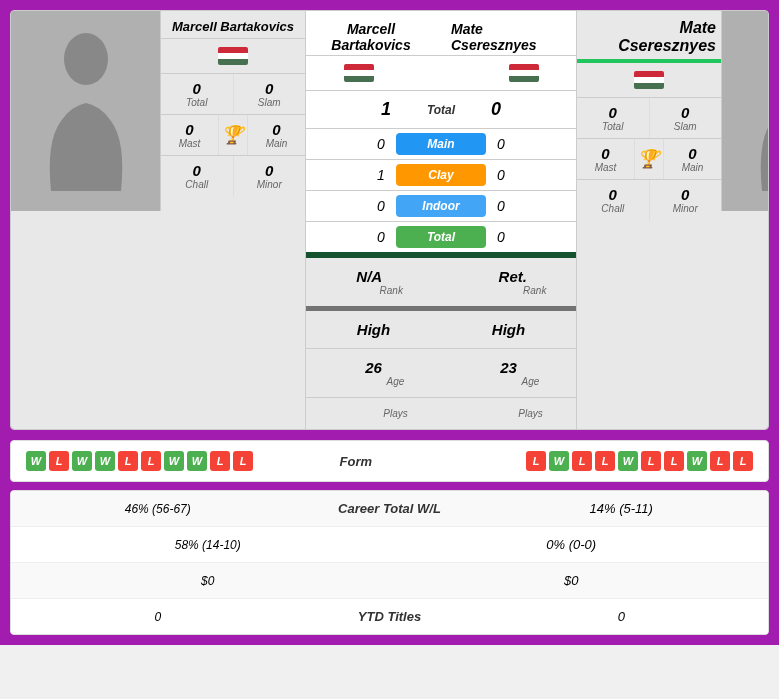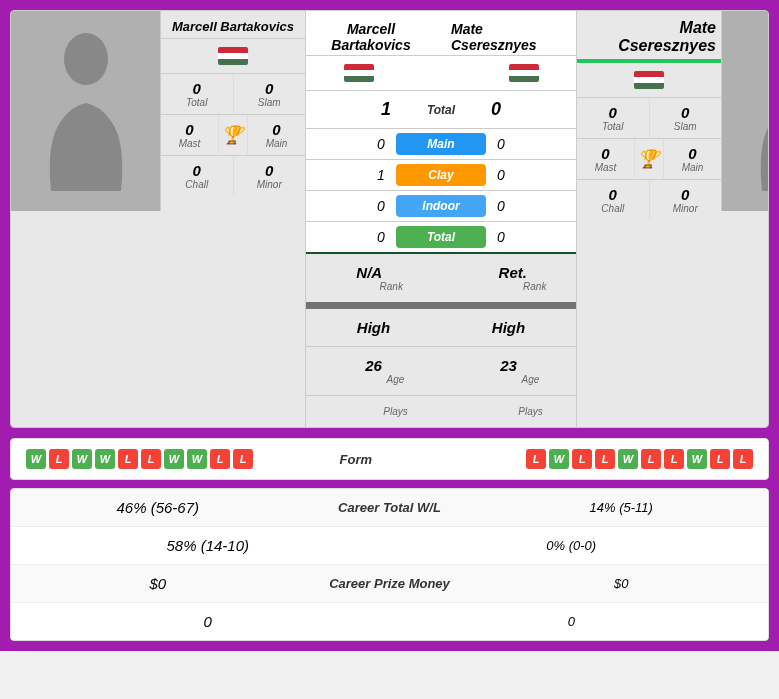--- a/index.html
+++ b/index.html
@@ -153,21 +153,21 @@
       padding: 10px 15px;
     }
 
     .stats-row:last-child { border-bottom: none; }
     .stats-row:nth-child(odd) { background: #f9f9f9; }
     .stats-row:nth-child(even) { background: #fff; }
 
     .stats-left-val {
       flex: 1;
       text-align: center;
-      font-size: 15px;
+      font-size: 12px;
     }
 
     .stats-center-label {
       width: 200px;
       text-align: center;
       font-size: 13px;
       font-weight: bold;
       color: #333;
     }
 
@@ -345,32 +345,32 @@
             <span class="surface-score">0</span>
           </div>
 
           <div class="surface-row" style="background:#fff;">
             <span class="surface-score">0</span>
             <div class="surface-btn surface-grass">Total</div>
             <span class="surface-score">0</span>
           </div>
         </div>
 
-        <div style="display:flex; border-top:2px solid #14532d; background:#e8e8e8;gap:17px;">
+        <div style="display:flex; border-top:6px solid #14532d; background:#e8e8e8;gap:17px;">
           <div class="mid-section-cell">
             <span class="mid-section-value">N/A</span>
             <span class="mid-section-label">Rank</span>
           </div>
           <div class="mid-section-cell">
             <span class="mid-section-value">Ret.</span>
             <span class="mid-section-label">Rank</span>
           </div>
         </div>
 
-        <div style="display:flex; border-top:7px solid #737373; background:#e8e8e8;">
+        <div style="display:flex; border-top:5px solid #737373; background:#e8e8e8;">
           <div class="mid-section-cell">
             <span class="mid-section-value">High</span>
           </div>
           <div class="mid-section-cell">
             <span class="mid-section-value">High</span>
           </div>
         </div>
 
         <div style="display:flex; border-top:1px solid #ccc; background:#e8e8e8;">
           <div class="mid-section-cell">
@@ -485,22 +485,22 @@
       <span class="stats-left-val">46% (56-67)</span>
       <span class="stats-center-label">Career Total W/L</span>
       <span class="stats-right-val">14% (5-11)</span>
     </div>
     <div class="stats-row">
       <span class="stats-left-val">58% (14-10)</span>
       <span class="stats-right-val">0% (0-0)</span>
     </div>
     <div class="stats-row">
       <span class="stats-left-val">$0</span>
-      <span class="stats-center-label">Career Prize Money</span>
       <span class="stats-right-val">$0</span>
     </div>
     <div class="stats-row">
       <span class="stats-left-val">0</span>
+      <span class="stats-center-label">YTD Titles</span>
       <span class="stats-right-val">0</span>
     </div>
   </div>
 
 </div>
 
 </body></html>

